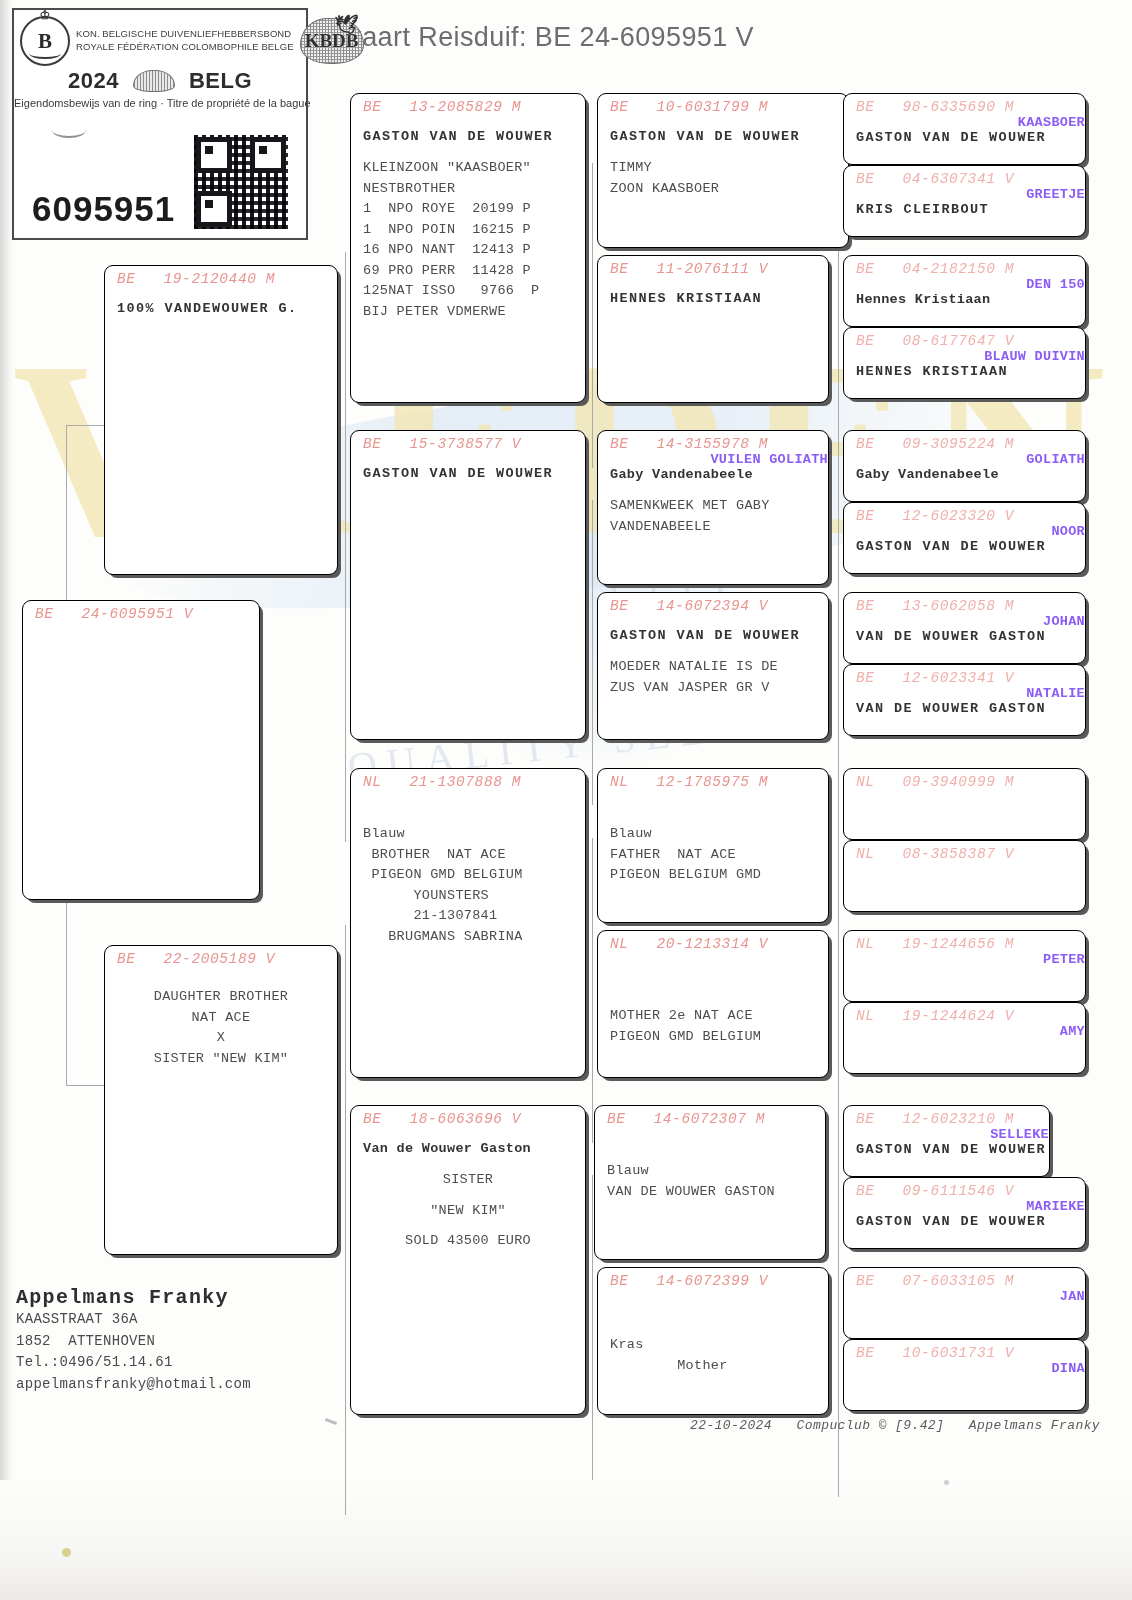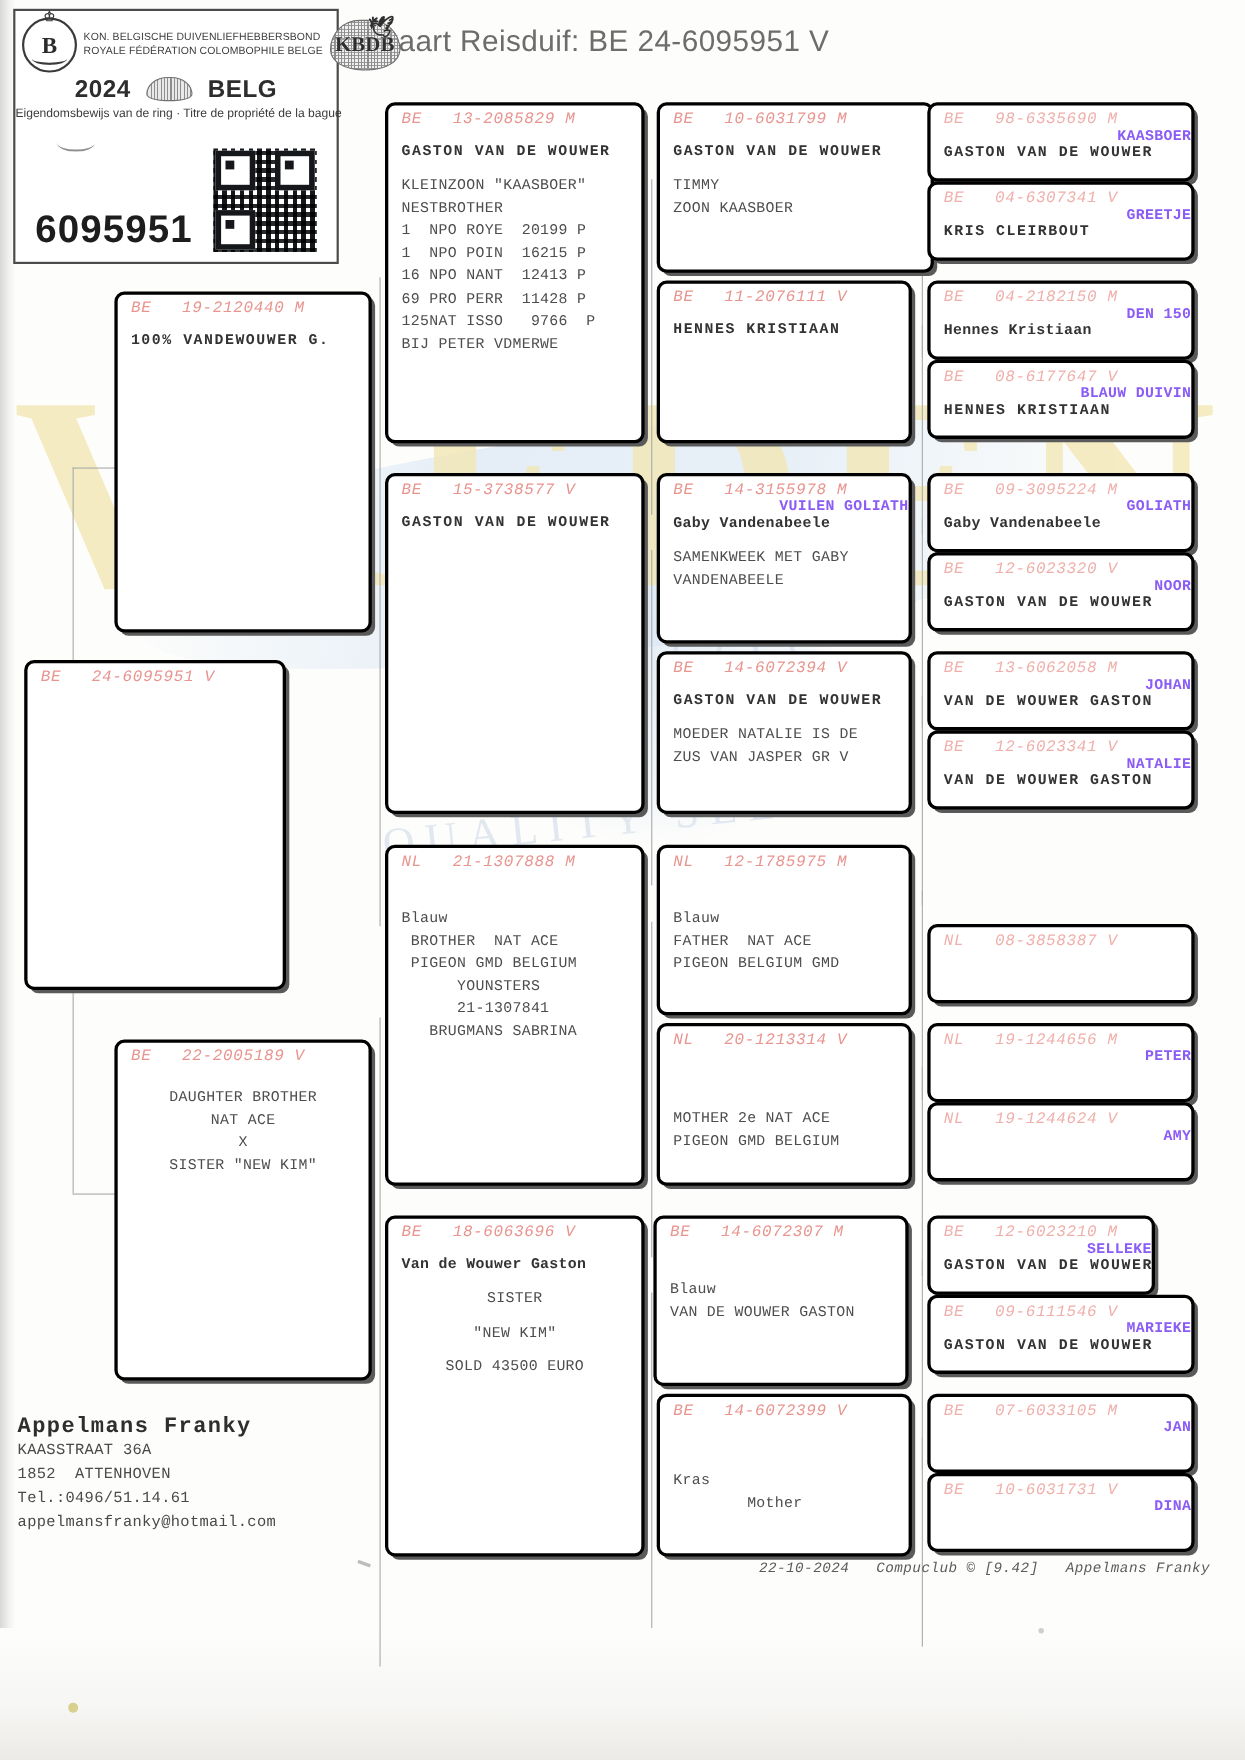--- a/index.html
+++ b/index.html
@@ -143,21 +143,21 @@
   #qr-tl{left:2px;top:2px;}
   #qr-tr{right:2px;top:2px;}
   #qr-bl{left:2px;bottom:2px;}
   #rc-curve{
     position:absolute;left:38px;top:112px;width:34px;height:14px;
     border-bottom:2px solid #8f8f8f;border-radius:0 0 60% 60%;
   }
   
   .pbox{
     position:absolute;box-sizing:border-box;
-    background:#ffffff;border:3px solid #000000;border-radius:9px;
+    background:#ffffff;border:1px solid #000000;border-radius:9px;
     box-shadow:4px 4px 0 -1px #5a5a5a;
     overflow:hidden;
   }
   .ring{
     font-family:"Liberation Mono","DejaVu Sans Mono",monospace;
     font-style:italic;font-size:14.5px;color:#e8948f;letter-spacing:.6px;
     white-space:pre;padding:5px 0 0 12px;
   }
   .ring.dim{color:#efb0ab;}
   .nm{
@@ -443,20 +443,25 @@
     <div class="ring dim">BE   13-6062058 M</div>
     <div class="nm">JOHAN</div>
     <div class="ow sp">VAN DE WOUWER GASTON</div>
   </div>
   <div class="pbox" style="left:843px;top:664px;width:243px;height:72px;">
     <div class="ring dim">BE   12-6023341 V</div>
     <div class="nm">NATALIE</div>
     <div class="ow sp">VAN DE WOUWER GASTON</div>
   </div>
 
+  <div class="pbox" style="left:843px;top:768px;width:243px;height:72px;">
+    <div class="ring dim">NL   09-3940999 M</div>
+    <div class="nm"></div>
+    <div class="ow sp"></div>
+  </div>
   <div class="pbox" style="left:843px;top:840px;width:243px;height:72px;">
     <div class="ring dim">NL   08-3858387 V</div>
     <div class="nm"></div>
     <div class="ow sp"></div>
   </div>
 
   <div class="pbox" style="left:843px;top:930px;width:243px;height:72px;">
     <div class="ring dim">NL   19-1244656 M</div>
     <div class="nm">PETER</div>
     <div class="ow sp"></div>

